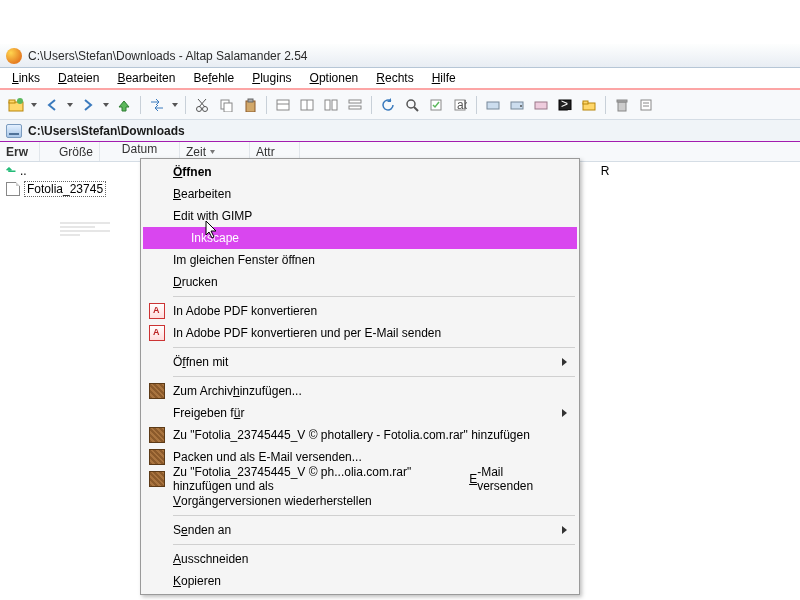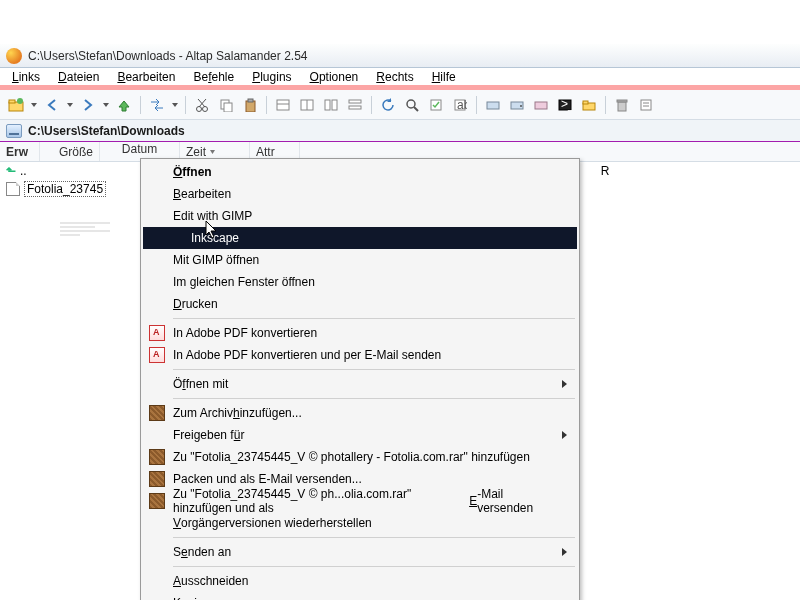--- a/index.html
+++ b/index.html
@@ -1,20 +1,20 @@
 <!DOCTYPE html>
 <html><head>
 <meta charset="utf-8">
 <style>
 * { box-sizing: border-box; margin: 0; padding: 0; font-family: "Segoe UI", Tahoma, sans-serif; font-size: 12px; }
 body { background: #fff; width: 800px; height: 600px; overflow: hidden; position: relative; }
 .titlebar { height: 24px; background: linear-gradient(#fdfefe, #e8edf3); border-bottom: 1px solid #b6c6d6; display: flex; align-items: center; padding: 0 6px; margin-top: 44px; }
 .titlebar .app-icon { width: 16px; height: 16px; background: radial-gradient(circle at 30% 30%, #ffd54f, #e67e22 70%); border-radius: 50%; margin-right: 6px; }
 .titlebar .title { color: #2b2b2b; }
-.menubar { height: 22px; display: flex; align-items: center; padding: 0 4px; gap: 2px; border-bottom: 5px solid #fca5a5; }
+.menubar { height: 22px; display: flex; align-items: center; padding: 0 4px; gap: 2px; border-bottom: 2px solid #fca5a5; }
 .menubar .menu-item { padding: 2px 8px; cursor: default; }
 .menubar .menu-item .ul { text-decoration: underline; }
 .toolbar { height: 30px; display: flex; align-items: center; padding: 0 6px; gap: 4px; border-bottom: 1px solid #d5dde5; background: #f7f9fb; }
 .tb-btn { width: 20px; height: 20px; display: flex; align-items: center; justify-content: center; border: 1px solid transparent; }
 .tb-sep { width: 1px; height: 18px; background: #c8d0d8; margin: 0 2px; }
 .tb-dd { width: 8px; height: 20px; display: flex; align-items: center; justify-content: center; }
 .tb-dd::after { content: ""; border-left: 3px solid transparent; border-right: 3px solid transparent; border-top: 4px solid #555; }
 .pathbar { height: 22px; display: flex; align-items: center; padding: 0 6px; gap: 6px; background: #f0f4f8; border-bottom: 1px solid #a21caf; }
 .pathbar .drive-icon { width: 16px; height: 14px; background: linear-gradient(#e3f0ff,#a9c7e8); border: 1px solid #7a9bbf; border-radius: 2px; position: relative; }
 .pathbar .drive-icon::after { content: ""; position: absolute; left: 2px; right: 2px; bottom: 2px; height: 2px; background: #4f7299; }
@@ -37,21 +37,21 @@
 .row .cell-time { width: 70px; }
 .row .cell-attr { width: 50px; text-align: center; }
 .up-arrow { color: #2b7; font-weight: bold; }
 .file-icon { width: 14px; height: 14px; background: #fff; border: 1px solid #888; position: relative; }
 .file-icon::after { content: ""; position: absolute; right: -1px; top: -1px; border-left: 4px solid #ccc; border-top: 4px solid #fff; }
 .selected-box { border: 1px dotted #666; padding: 0 2px; }
 .dimmed-art { position: absolute; left: 60px; top: 60px; width: 50px; height: 14px; }
 .dimmed-art .ln { height: 2px; background: #e6e6e6; margin-bottom: 2px; }
 .context-menu { position: absolute; left: 140px; top: 158px; width: 440px; background: #f5f5f5; border: 1px solid #9a9a9a; box-shadow: 2px 2px 4px rgba(0,0,0,.25); padding: 2px; }
 .cm-item { height: 22px; display: flex; align-items: center; padding: 0 26px 0 30px; position: relative; cursor: default; }
-.cm-item.highlight { background: #0f172a; color: #fff; padding-left: 48px; }
+.cm-item.highlight { background: #d946ef; color: #fff; padding-left: 48px; }
 .cm-sep { height: 1px; background: #d0d0d0; margin: 3px 2px 3px 30px; }
 .cm-item .ul { text-decoration: underline; }
 .cm-item.has-sub::after { content: ""; position: absolute; right: 10px; top: 50%; transform: translateY(-50%); border-top: 4px solid transparent; border-bottom: 4px solid transparent; border-left: 5px solid #333; }
 .cm-icon { position: absolute; left: 6px; width: 16px; height: 16px; }
 .ic-pdf { background: linear-gradient(#fff,#fdd); border: 1px solid #c33; }
 .ic-pdf::after { content: "A"; position: absolute; font-size: 9px; color: #b22; left: 3px; top: 1px; font-weight: bold; }
 .ic-rar { background: repeating-linear-gradient(45deg,#8b5a2b,#8b5a2b 2px,#a9743f 2px,#a9743f 4px); border: 1px solid #5c3a17; }
 .cursor { position: absolute; left: 205px; top: 220px; width: 14px; height: 20px; pointer-events: none; }
 svg { display: block; }
 </style>
@@ -266,21 +266,20 @@
   </div>
 </div>
 
 <div class="context-menu">
   <div class="cm-item">
       <b><span class="ul">Ö</span>ffnen</b>
     </div>
   <div class="cm-item"><span class="ul">B</span>earbeiten</div>
   <div class="cm-item">Edit with GIMP</div>
   <div class="cm-item highlight">Inkscape</div>
-  <div class="cm-item">Mit GIMP öffnen</div>
   <div class="cm-item">Im gleichen Fenster öffnen</div>
   <div class="cm-item"><span class="ul">D</span>rucken</div>
   <div class="cm-sep"></div>
   <div class="cm-item">
       <div class="cm-icon ic-pdf"></div>
       <span>In Adobe PDF konvertieren</span>
     </div>
   <div class="cm-item">
       <div class="cm-icon ic-pdf"></div>
       <span>In Adobe PDF konvertieren und per E-Mail senden</span>

